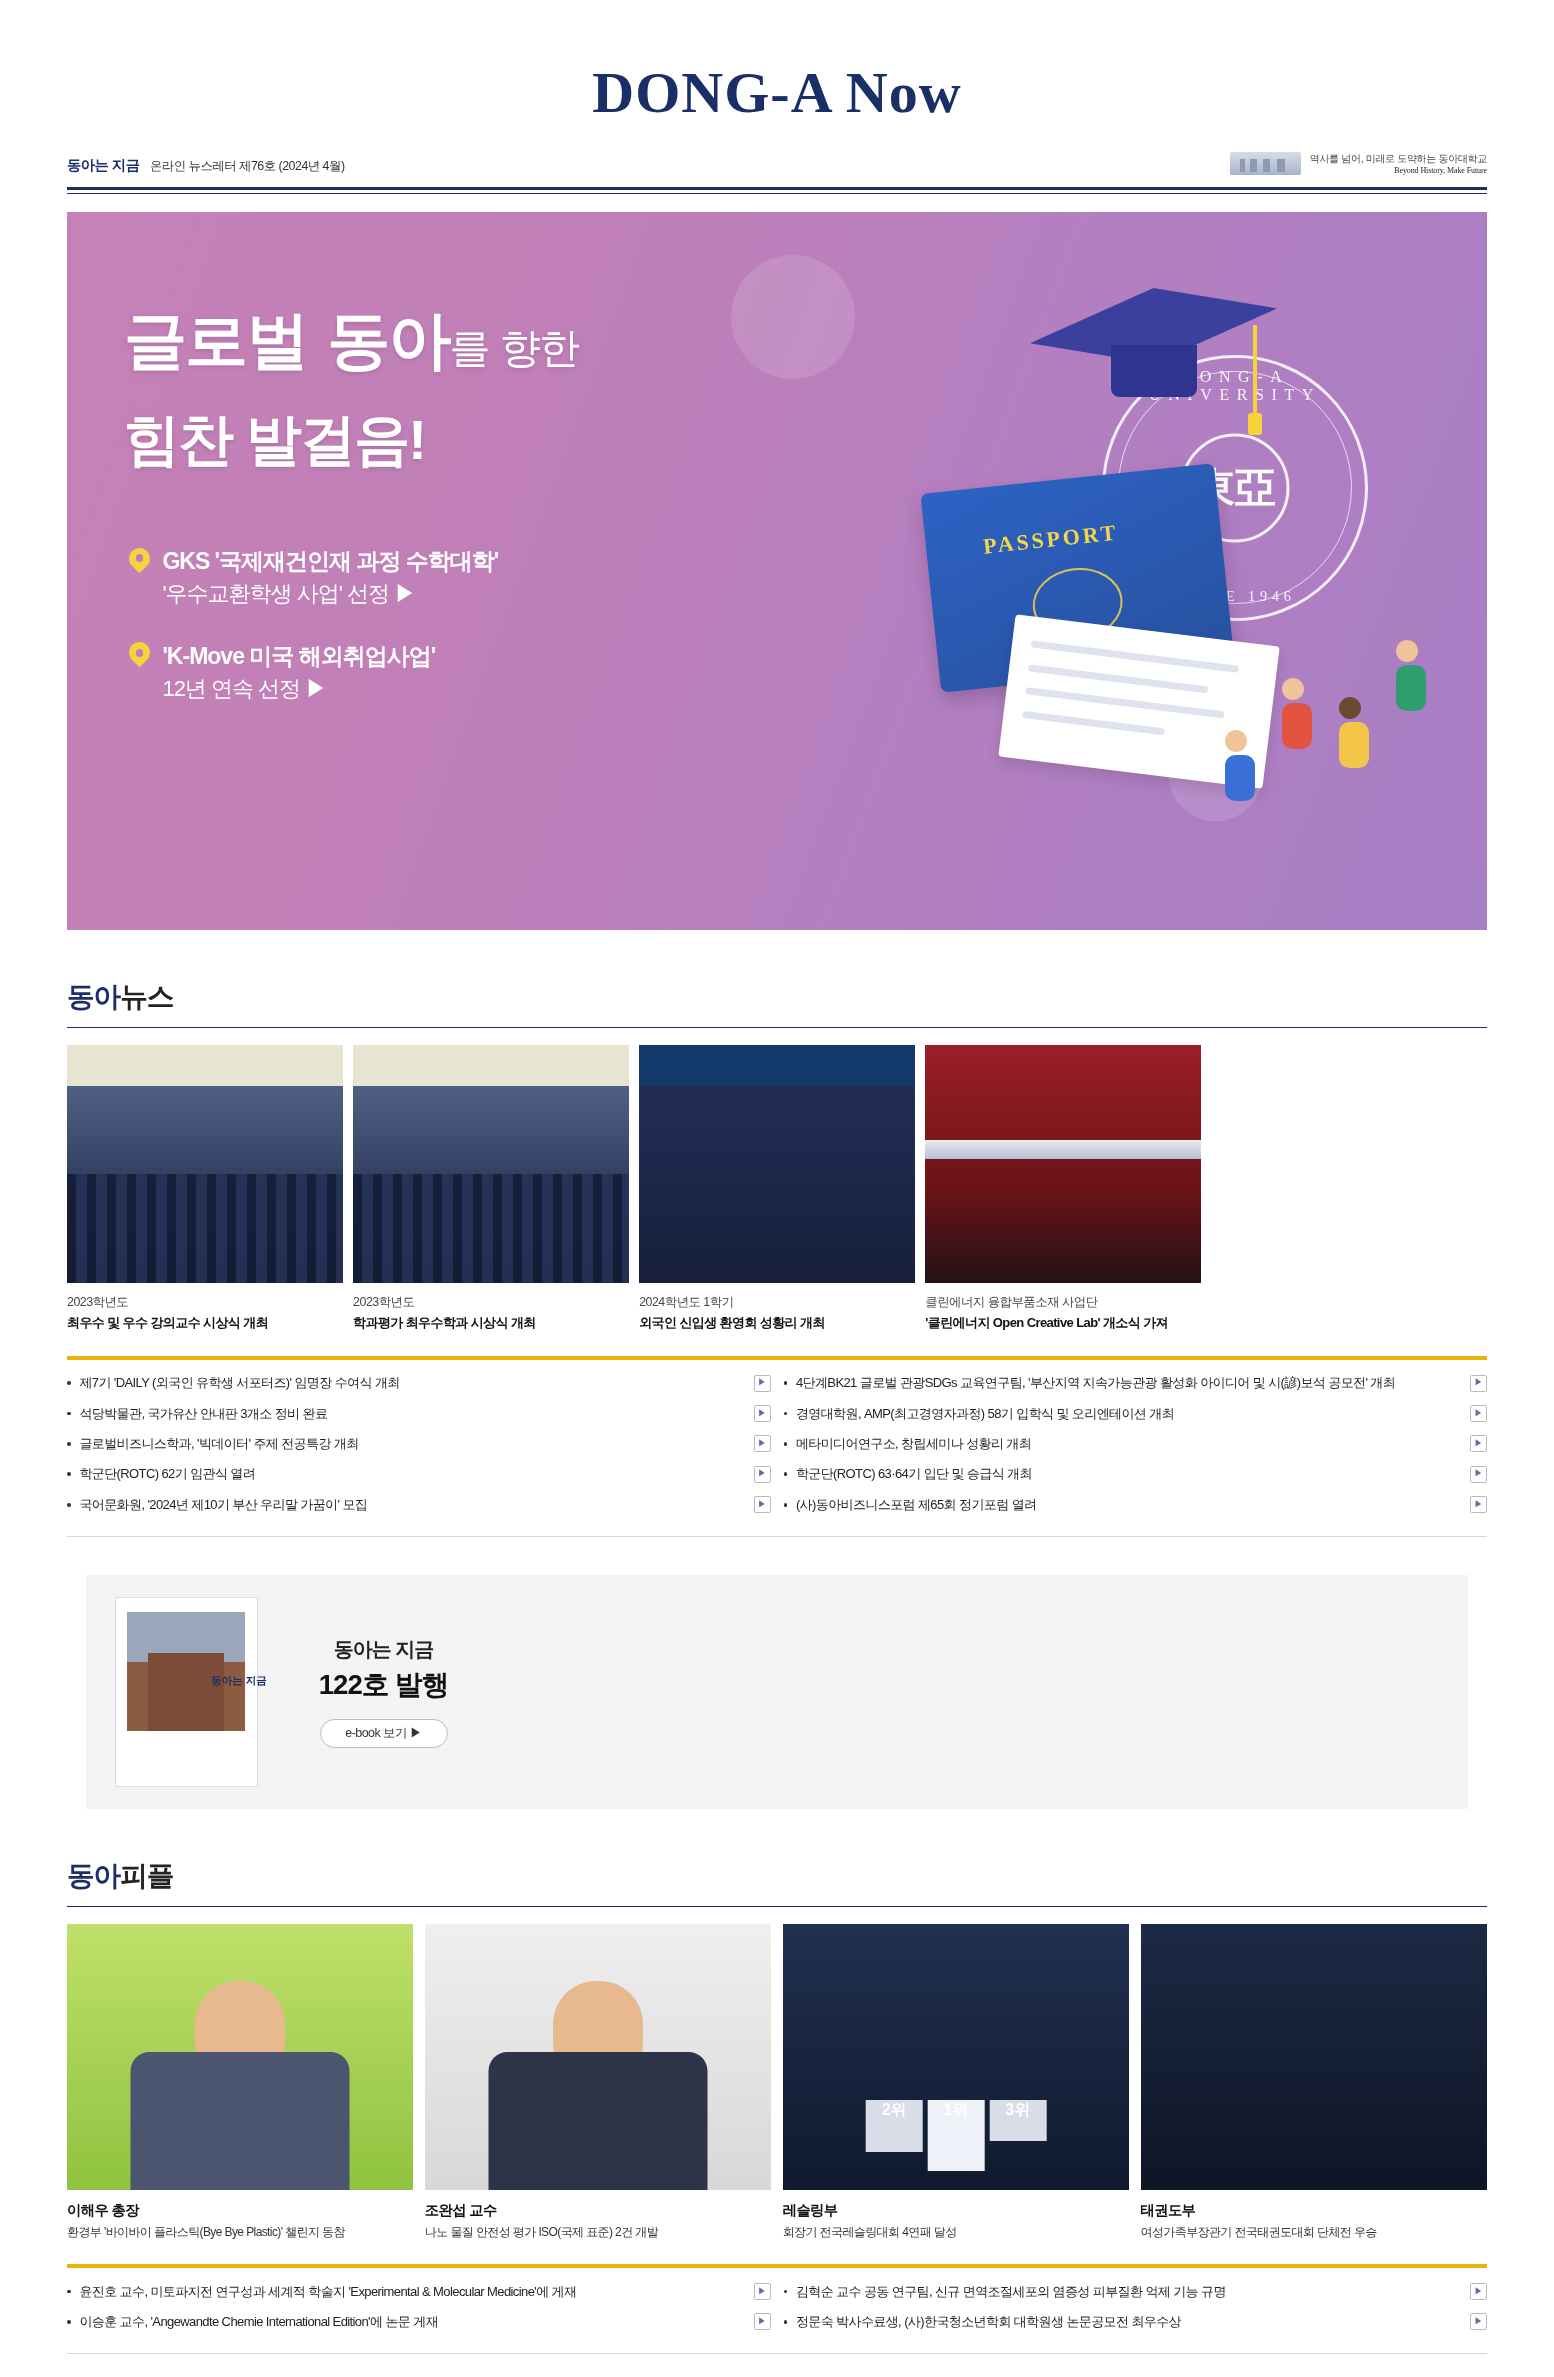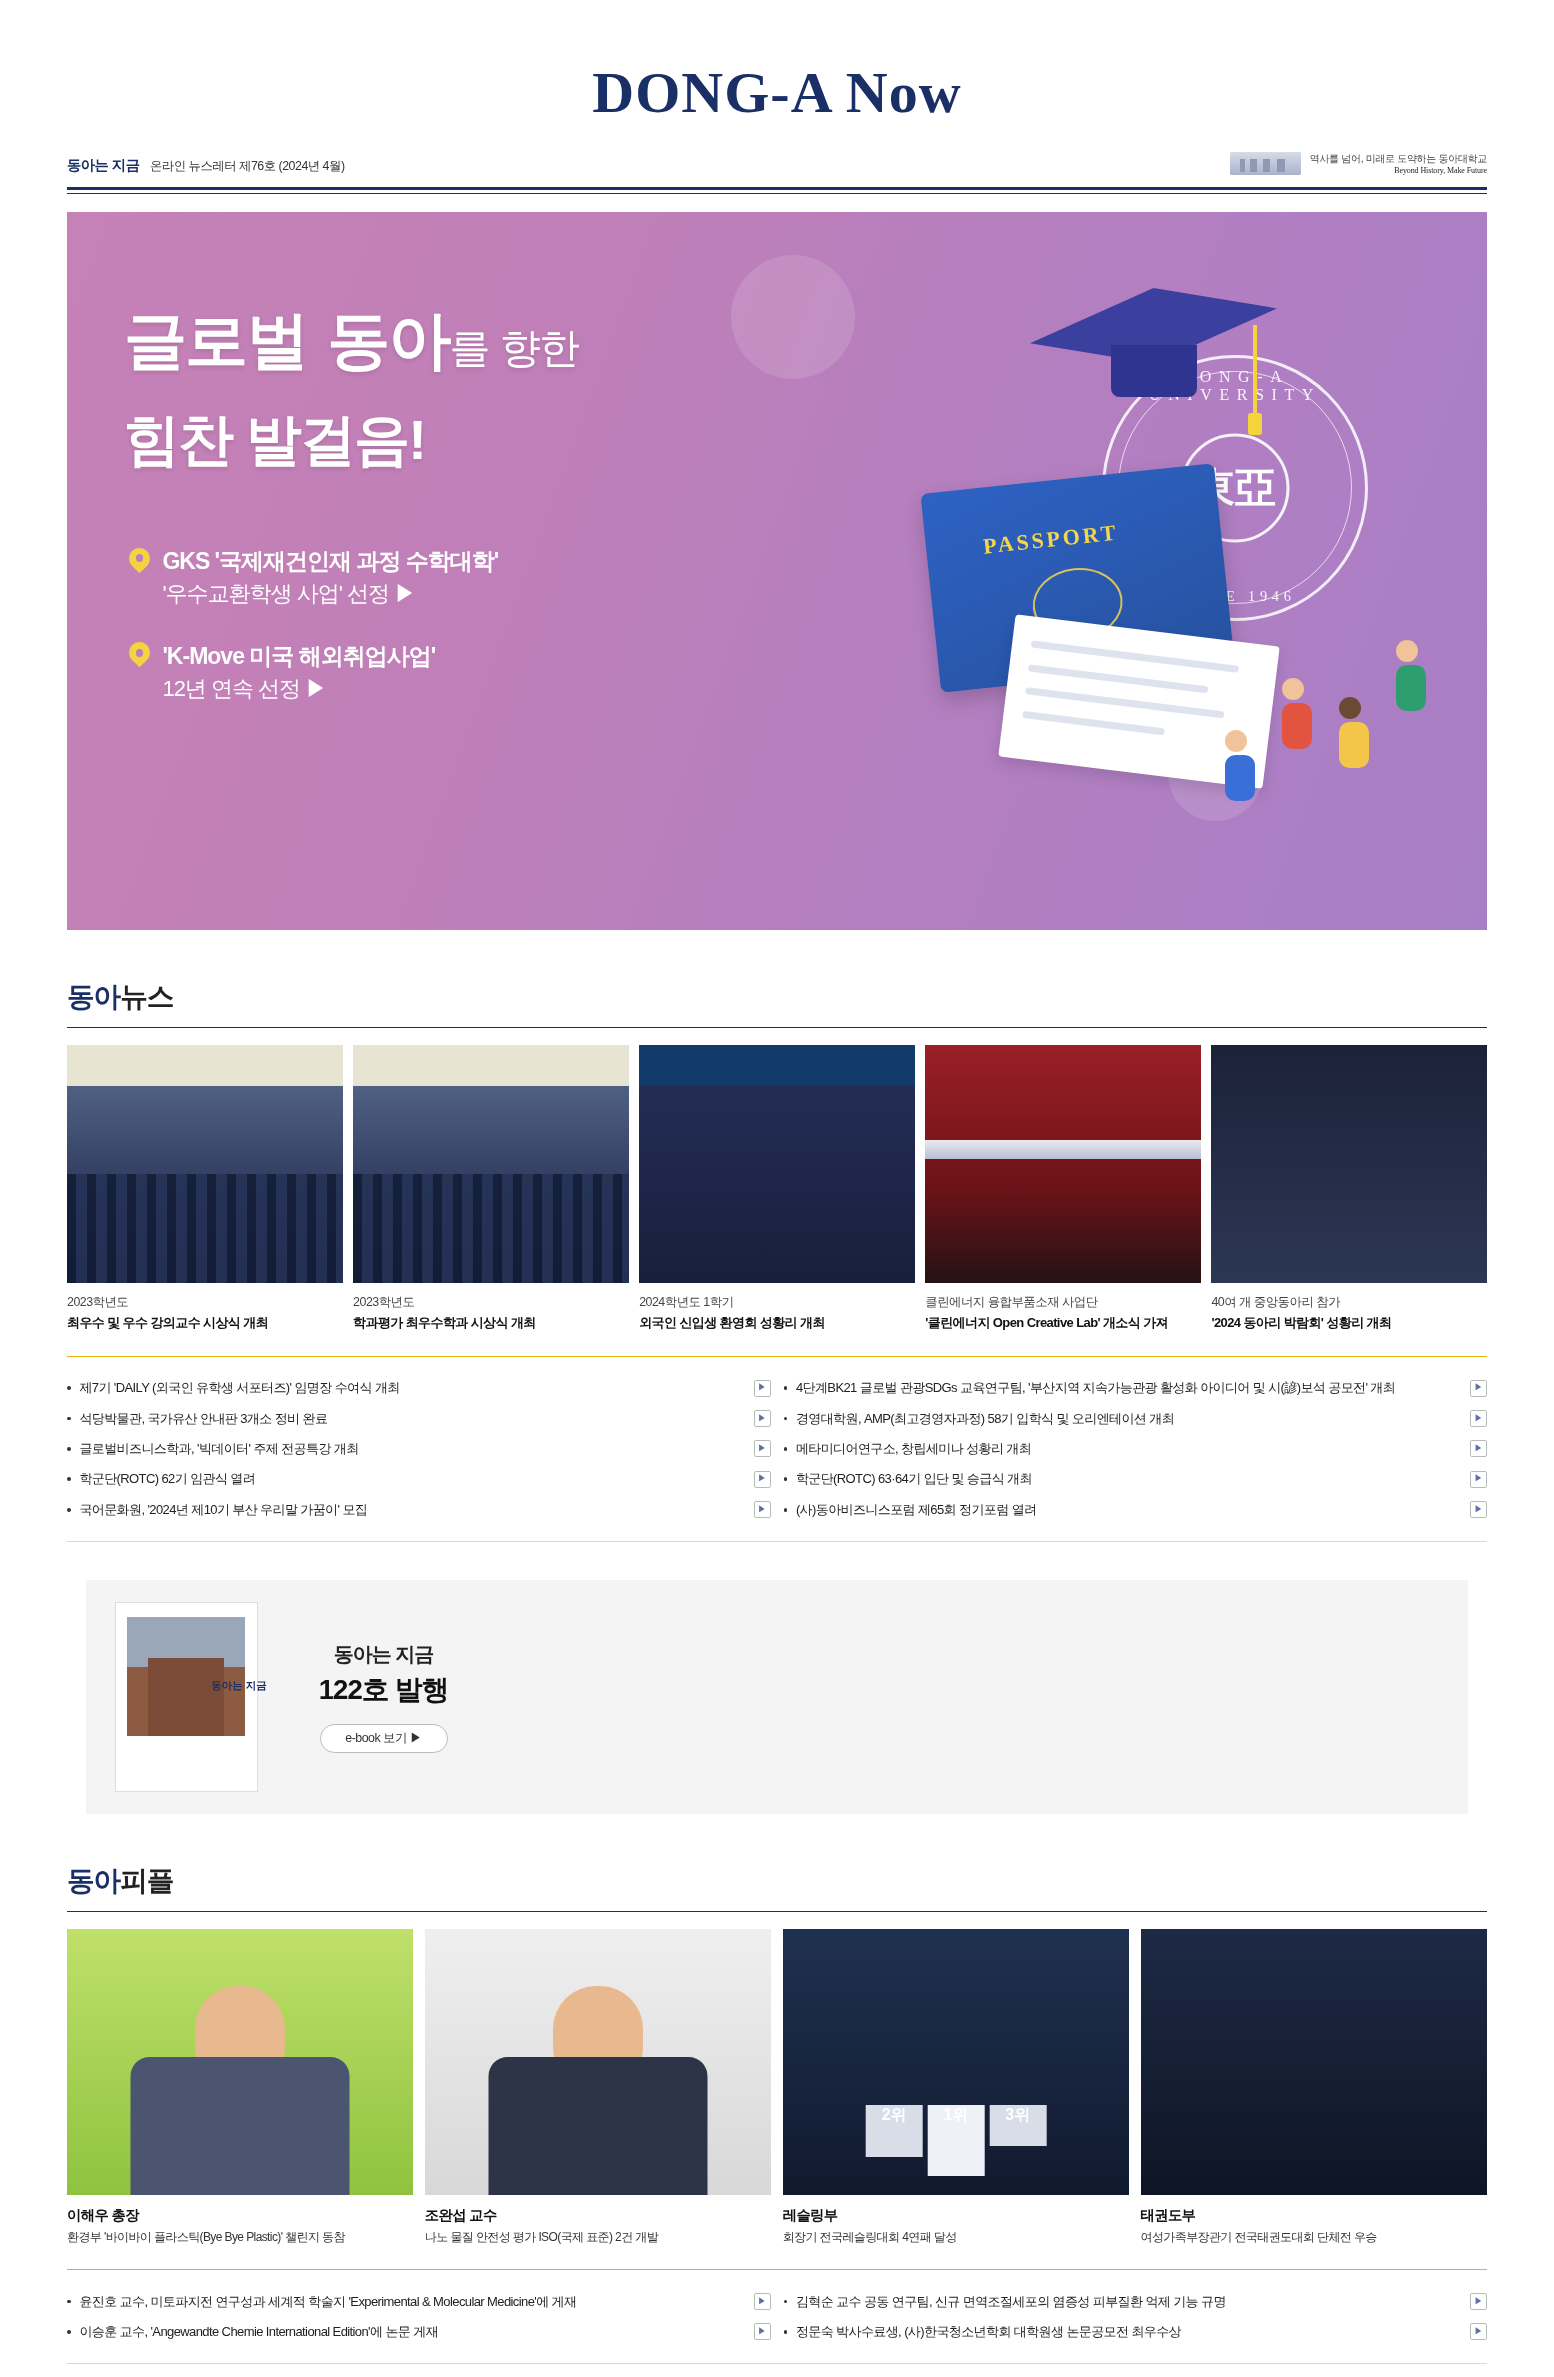--- a/index.html
+++ b/index.html
@@ -196,22 +196,22 @@
   .ph.lab { background: linear-gradient(180deg,#1b2238 0%, #2c3755 100%); }
   .ph.red-banner { background: linear-gradient(180deg,#9b1f26 0%, #6c1318 60%, #241215 100%); }
   .ribbon-strip{
     position:absolute; left:0; right:0; top:40%; height:19px;
     background: linear-gradient(180deg,#e8eaf0,#b9c0d2);
   }
 
   
   .listbox {
     margin: 24px 67px 0 67px;
-    border-top: 1px solid #eab308; border-bottom: 1px solid #d9d9d9;
-    padding: 16px 0 16px 0;
+    border-top: 4px solid #eab308; border-bottom: 1px solid #d9d9d9;
+    padding: 8px 0 16px 0;
     display: grid; grid-template-columns: 1fr 1fr; column-gap: 33px; gap: 13px;
   }
   .li-row {
     display: flex; align-items: center; gap: 8.6px;
     padding: 6.2px 0;
   }
   .li-dot { width: 3.8px; height: 3.8px; background:#333; border-radius:50%; flex:none; }
   .li-text { flex:1; font-size: 13px; color:#222; letter-spacing:-0.6px; white-space:nowrap; overflow:hidden; text-overflow:ellipsis;}
   .li-btn {
     width: 17px; height: 17px; border: 1px solid #b9b9b9; border-radius: 1.9px; flex:none;
@@ -407,29 +407,20 @@
     <div>
       <div class="card-thumb">
         <div class="ph red-banner"></div>
           <div class="ribbon-strip"></div>
       </div>
       <div class="card-cap">
         <div class="c1">클린에너지 융합부품소재 사업단</div>
         <div class="c2">'클린에너지 Open Creative Lab' 개소식 가져</div>
       </div>
     </div>
-    <div>
-      <div class="card-thumb">
-        <div class="ph lab"></div>
-      </div>
-      <div class="card-cap">
-        <div class="c1">40여 개 중앙동아리 참가</div>
-        <div class="c2">'2024 동아리 박람회' 성황리 개최</div>
-      </div>
-    </div>
   </div>
 
   <div class="listbox">
     <div>
       <div class="li-row">
         <span class="li-dot"></span>
         <span class="li-text">제7기 'DAILY (외국인 유학생 서포터즈)' 임명장 수여식 개최</span>
         <span class="li-btn">▶</span>
       </div>
       <div class="li-row">

